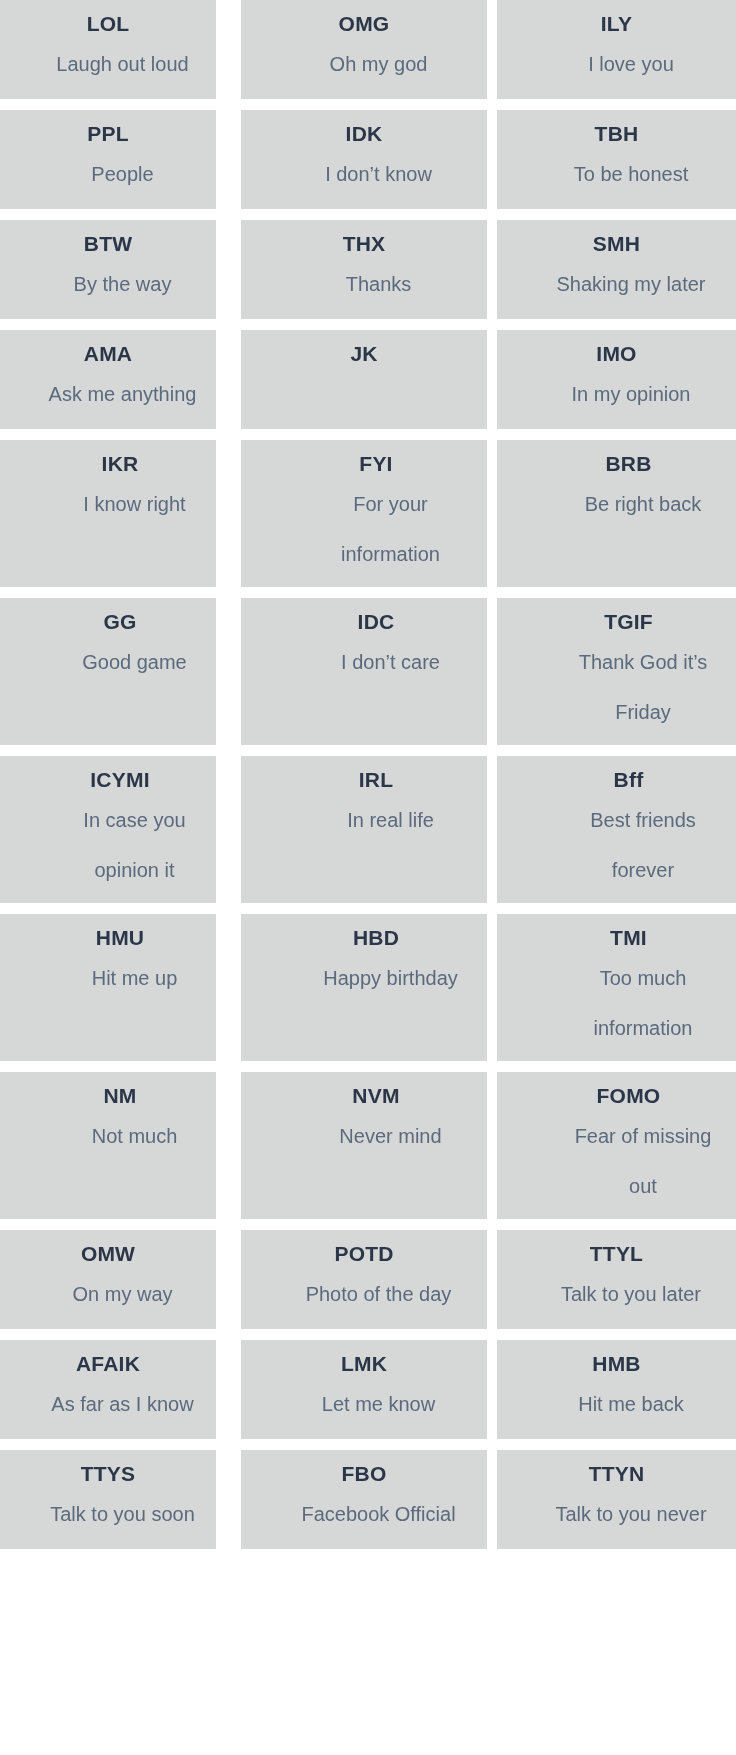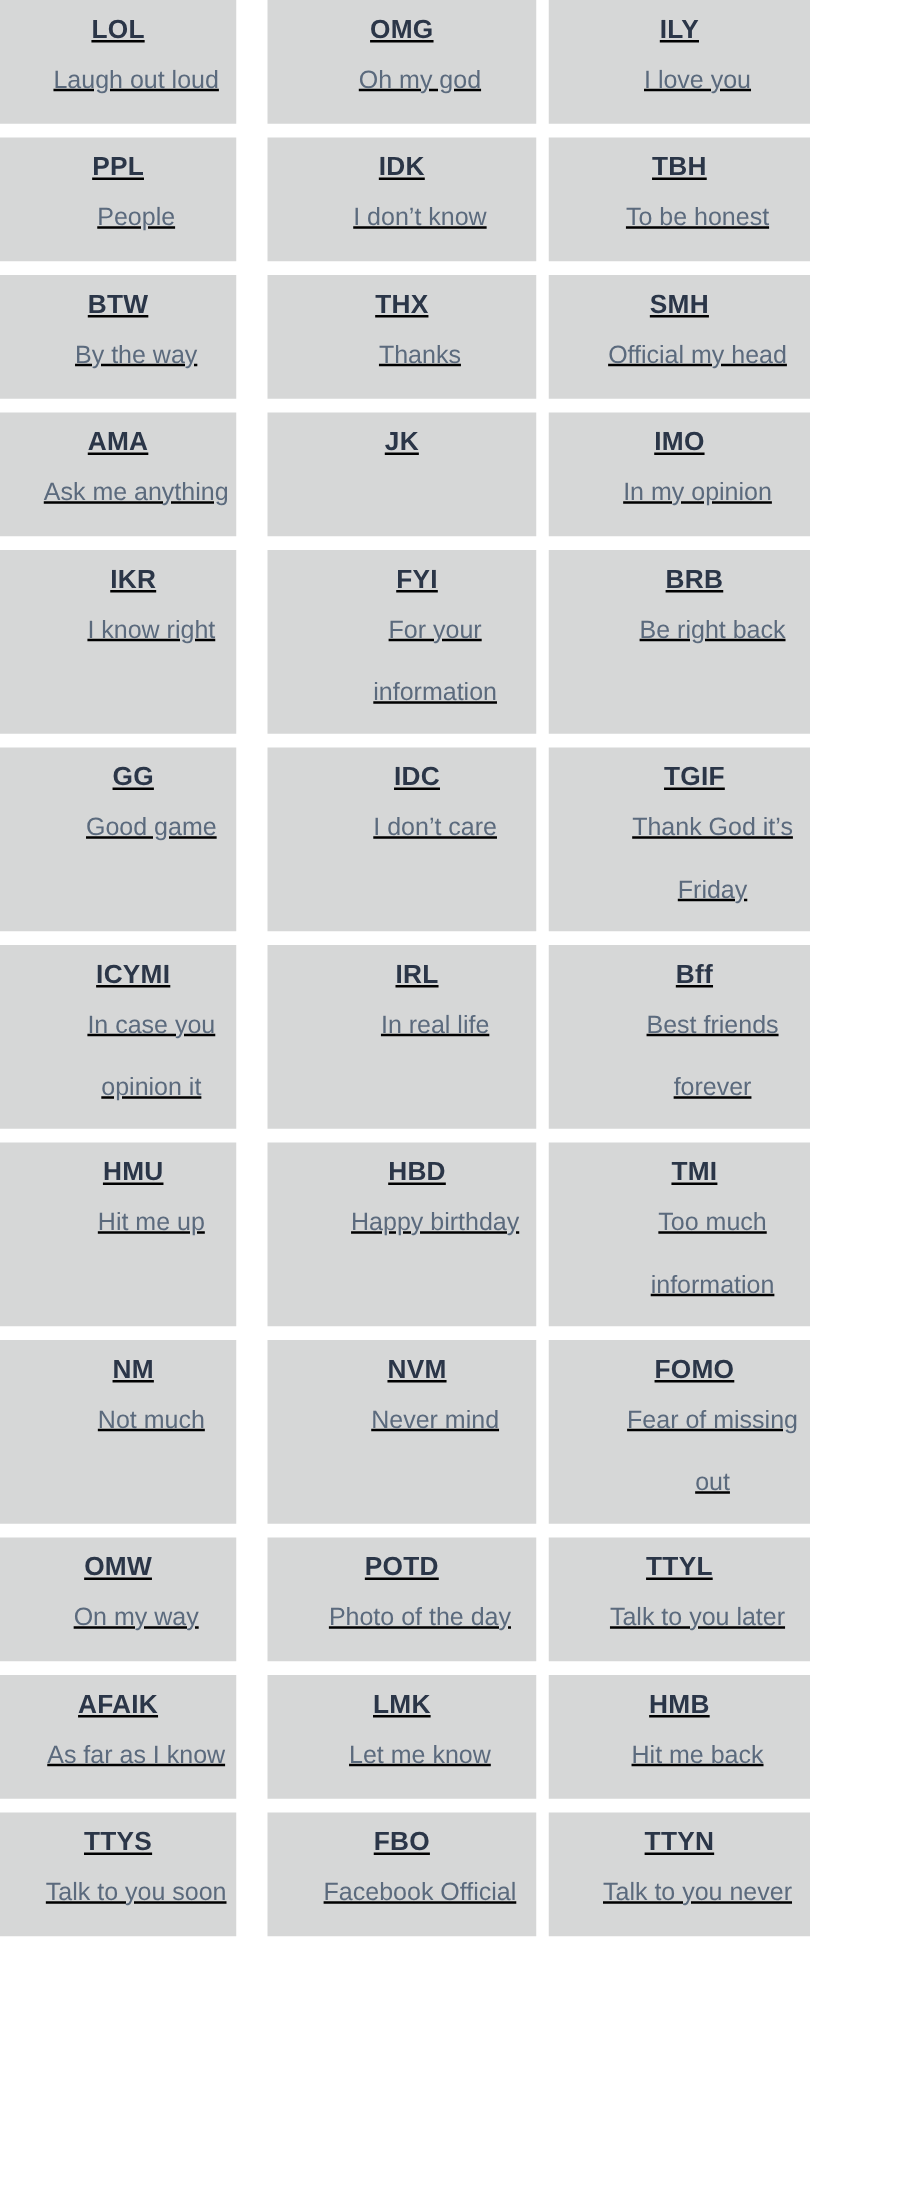--- a/index.html
+++ b/index.html
@@ -16,23 +16,22 @@
   }
   #grid {
     width: 736px;
     box-sizing: border-box;
     display: flex;
     flex-direction: column;
   }
   .grid-row {
     display: flex;
     flex-direction: row;
-    width: 648px;
+    width: 736px;
     box-sizing: border-box;
-    text-decoration: underline;
   }
   .cell {
     background: #d6d7d7;
     box-sizing: border-box;
     display: flex;
     flex-direction: column;
     align-items: center;
     justify-content: flex-start;
     text-align: center;
     padding-top: 9px;
@@ -132,21 +131,21 @@
       </div>
       <div class="cell col-1">
         <div class="abbr">THX</div>
         <div class="meaning">
           <span class="ln">Thanks</span>
         </div>
       </div>
       <div class="cell col-2">
         <div class="abbr">SMH</div>
         <div class="meaning">
-          <span class="ln">Official my head</span>
+          <span class="ln">Shaking my later</span>
         </div>
       </div>
     </div>
     <div class="grid-row h1">
       <div class="cell col-0">
         <div class="abbr">AMA</div>
         <div class="meaning">
           <span class="ln">Ask me anything</span>
         </div>
       </div>

